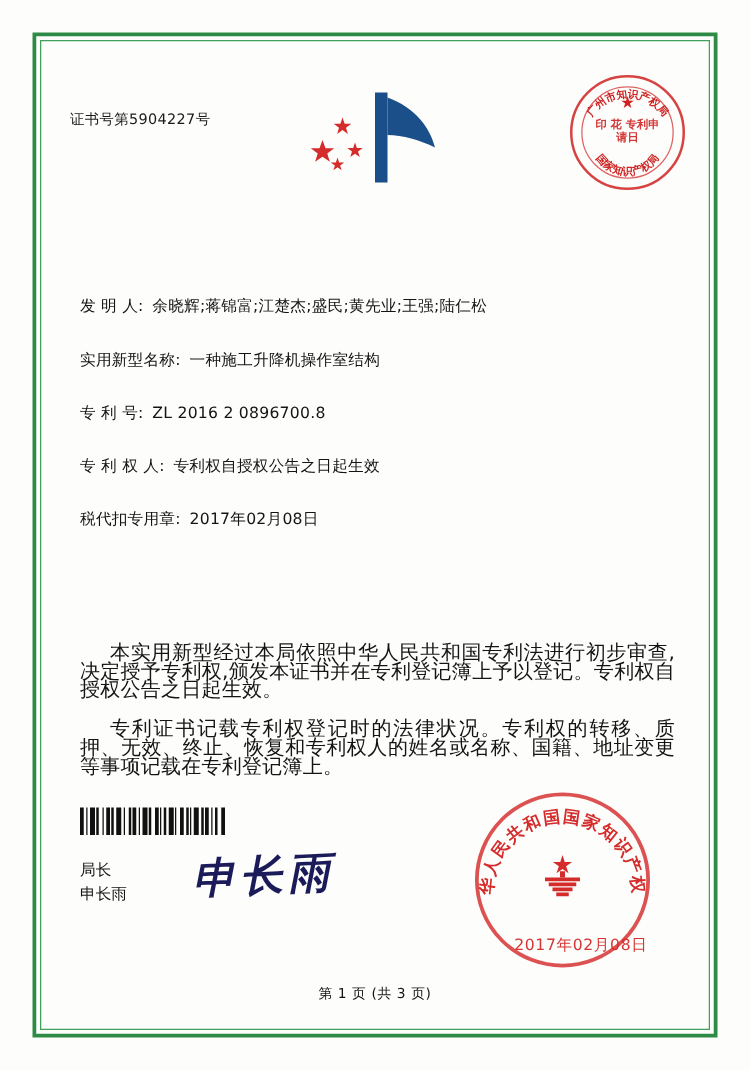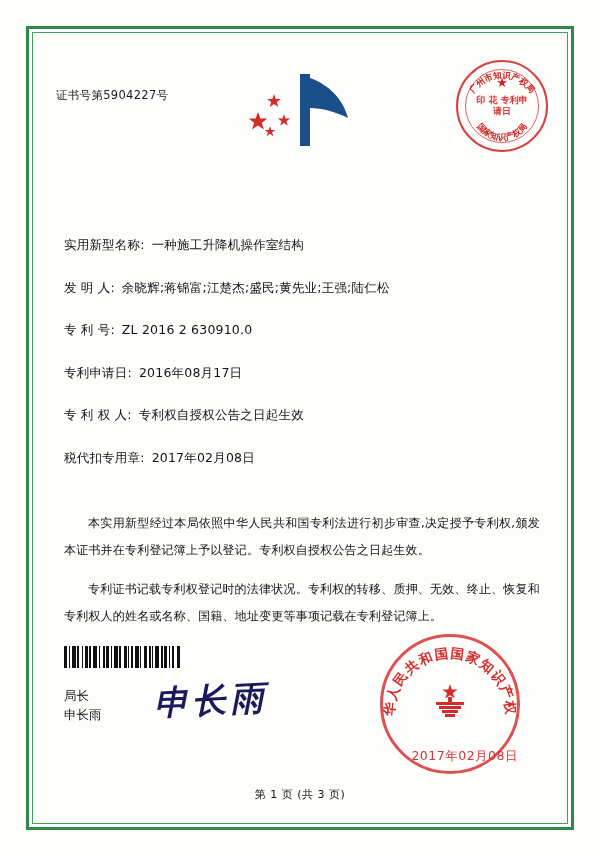--- a/index.html
+++ b/index.html
@@ -166,22 +166,22 @@
   }
 
   
   .paragraphs {
     position: absolute;
     left: 18px;
     right: 14px;
     top: 452px;
   }
   .para {
-    font-size: 12px;
-    line-height: 27px;
+    font-size: 16px;
+    line-height: 15px;
     color: #141414;
     text-indent: 24px;
     text-align: justify;
     margin-bottom: 2px;
     letter-spacing: 0.2px;
   }
 
   
   .barcode {
     position: absolute;
@@ -312,34 +312,30 @@
           <textPath href="#arcBottom" startOffset="50%" text-anchor="middle">国家知识产权局</textPath>
         </text>
       </svg>
       <div class="seal-star">★</div>
       <div class="seal-center">印  花  专利申请日</div>
     </div>
 
 
     <div class="fields">
       <div class="field-row">
+        <span class="field-label">发    明    人:</span>
+        <span class="field-value">余晓辉;蒋锦富;江楚杰;盛民;黄先业;王强;陆仁松</span>
+      </div>
+      <div class="field-row">
         <span class="field-label">实用新型名称:</span>
         <span class="field-value">一种施工升降机操作室结构</span>
       </div>
       <div class="field-row">
-        <span class="field-label">发    明    人:</span>
-        <span class="field-value">余晓辉;蒋锦富;江楚杰;盛民;黄先业;王强;陆仁松</span>
-      </div>
-      <div class="field-row">
         <span class="field-label">专    利    号:</span>
-        <span class="field-value">ZL 2016 2 630910.0</span>
-      </div>
-      <div class="field-row">
-        <span class="field-label">专利申请日:</span>
-        <span class="field-value">2016年08月17日</span>
+        <span class="field-value">ZL 2016 2 0896700.8</span>
       </div>
       <div class="field-row">
         <span class="field-label">专  利  权  人:</span>
         <span class="field-value">专利权自授权公告之日起生效</span>
       </div>
       <div class="field-row">
         <span class="field-label">税代扣专用章:</span>
         <span class="field-value">2017年02月08日</span>
       </div>
     </div>

